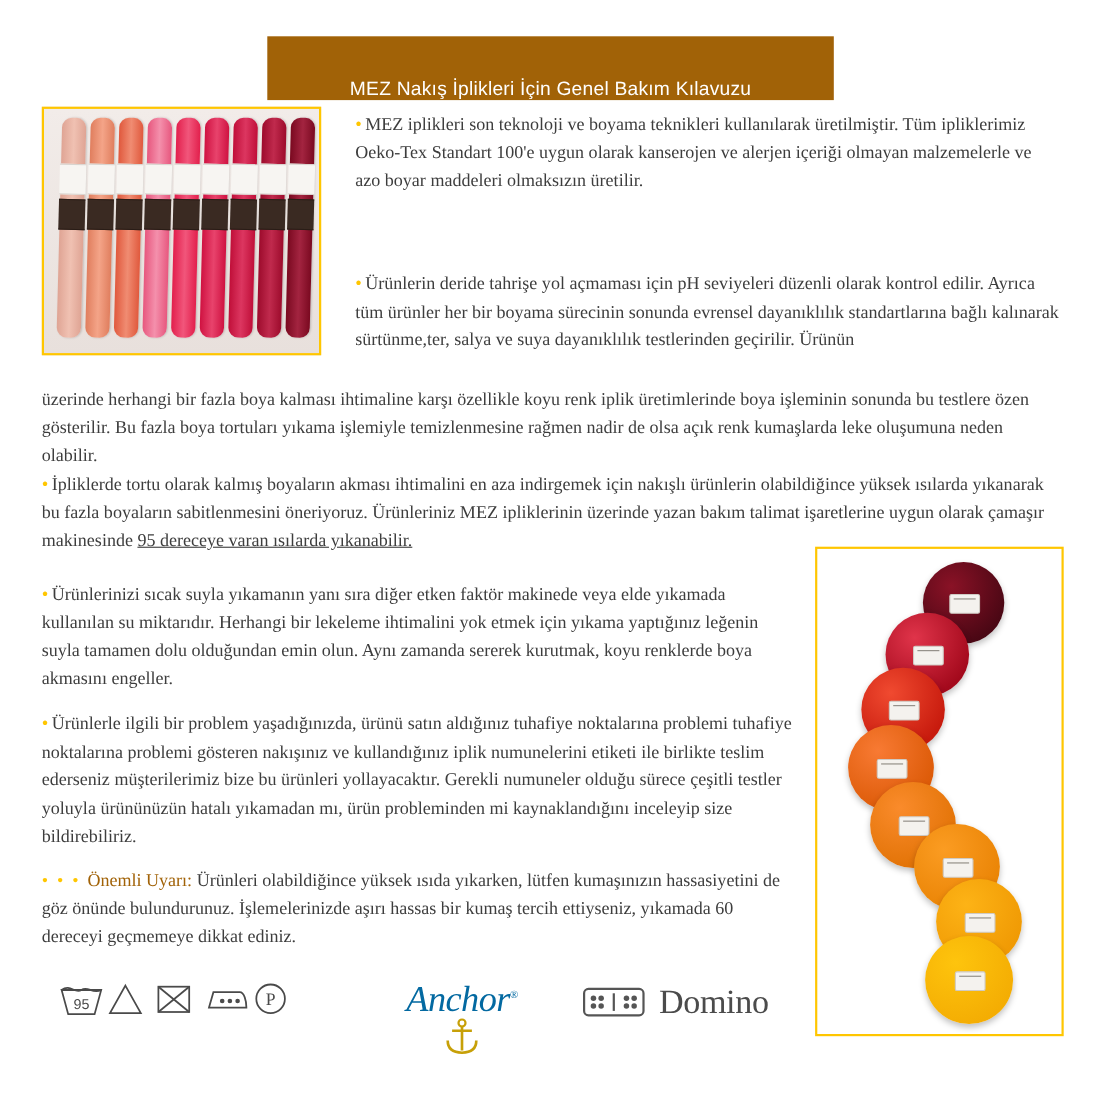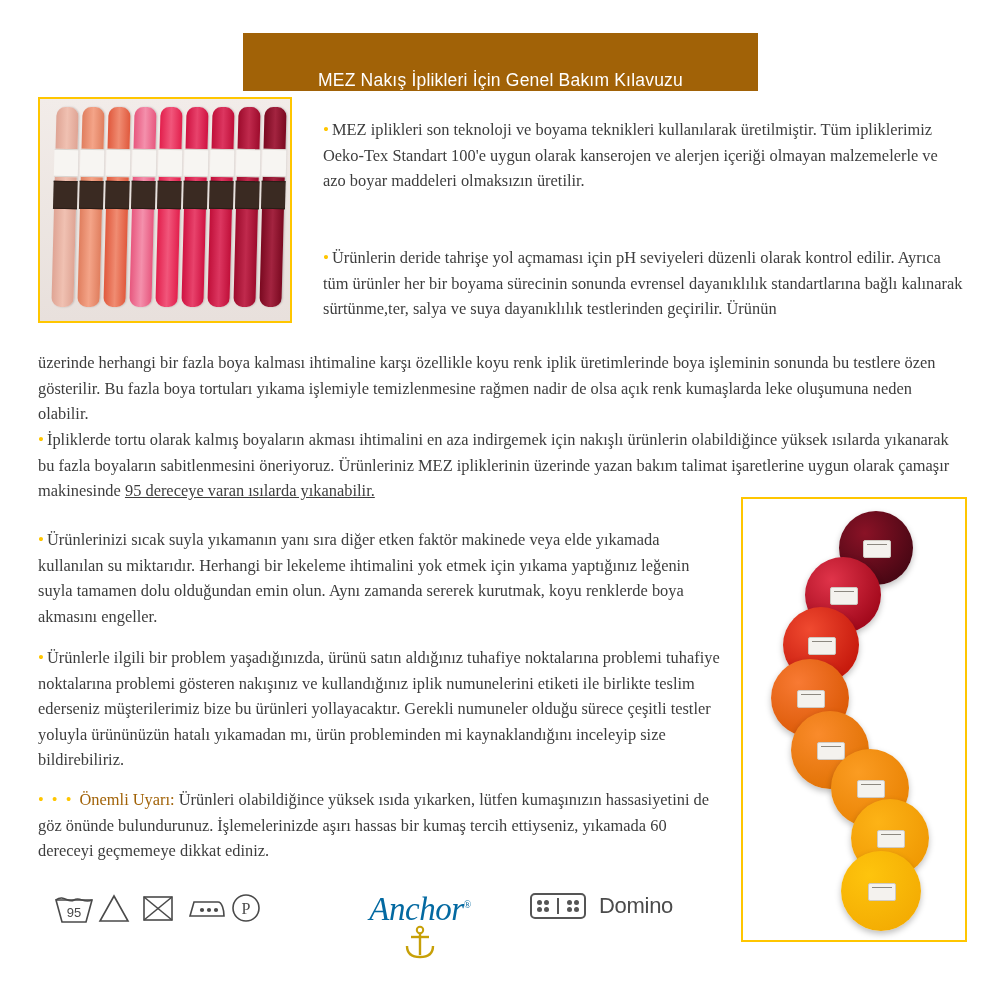--- a/index.html
+++ b/index.html
@@ -121,21 +121,21 @@
     position: absolute;
     font-size: 16.4px;
     line-height: 25.5px;
     color: #3d3d3d;
   }
   .bullet {
     color: #FFC600;
     font-size: 17px;
     margin-right: 3px;
   }
-  .p1 { left: 323px; top: 117px; width: 641px; }
+  .p1 { left: 323px; top: 100px; width: 641px; }
   .p2 { left: 323px; top: 183px; width: 641px; }
   .p3 { left: 323px; top: 245px; width: 641px; }
   .p3b { left: 38px; top: 350px; width: 926px; }
   .p4 { left: 38px; top: 427px; width: 926px; }
   .p5 { left: 38px; top: 527px; width: 685px; }
   .p6 { left: 38px; top: 645px; width: 685px; }
   .p7 { left: 38px; top: 787px; width: 685px; }
 
   .underline { text-decoration: underline; }
   .warn-label { color: #a16207; }
@@ -180,22 +180,22 @@
   .logo-domino {
     position: absolute;
     left: 530px;
     top: 893px;
     display: flex;
     align-items: center;
     gap: 13px;
     color: #4b4b4b;
   }
   .logo-domino .word {
-    font-family: Liberation Sans, sans-serif;
-    font-size: 22px;
+    font-family: Liberation Serif, serif;
+    font-size: 31px;
     letter-spacing: -0.3px;
   }
   .domino-tile {
     width: 56px;
     height: 26px;
     border: 2px solid #555;
     border-radius: 5px;
     position: relative;
     display: flex;
     align-items: center;

